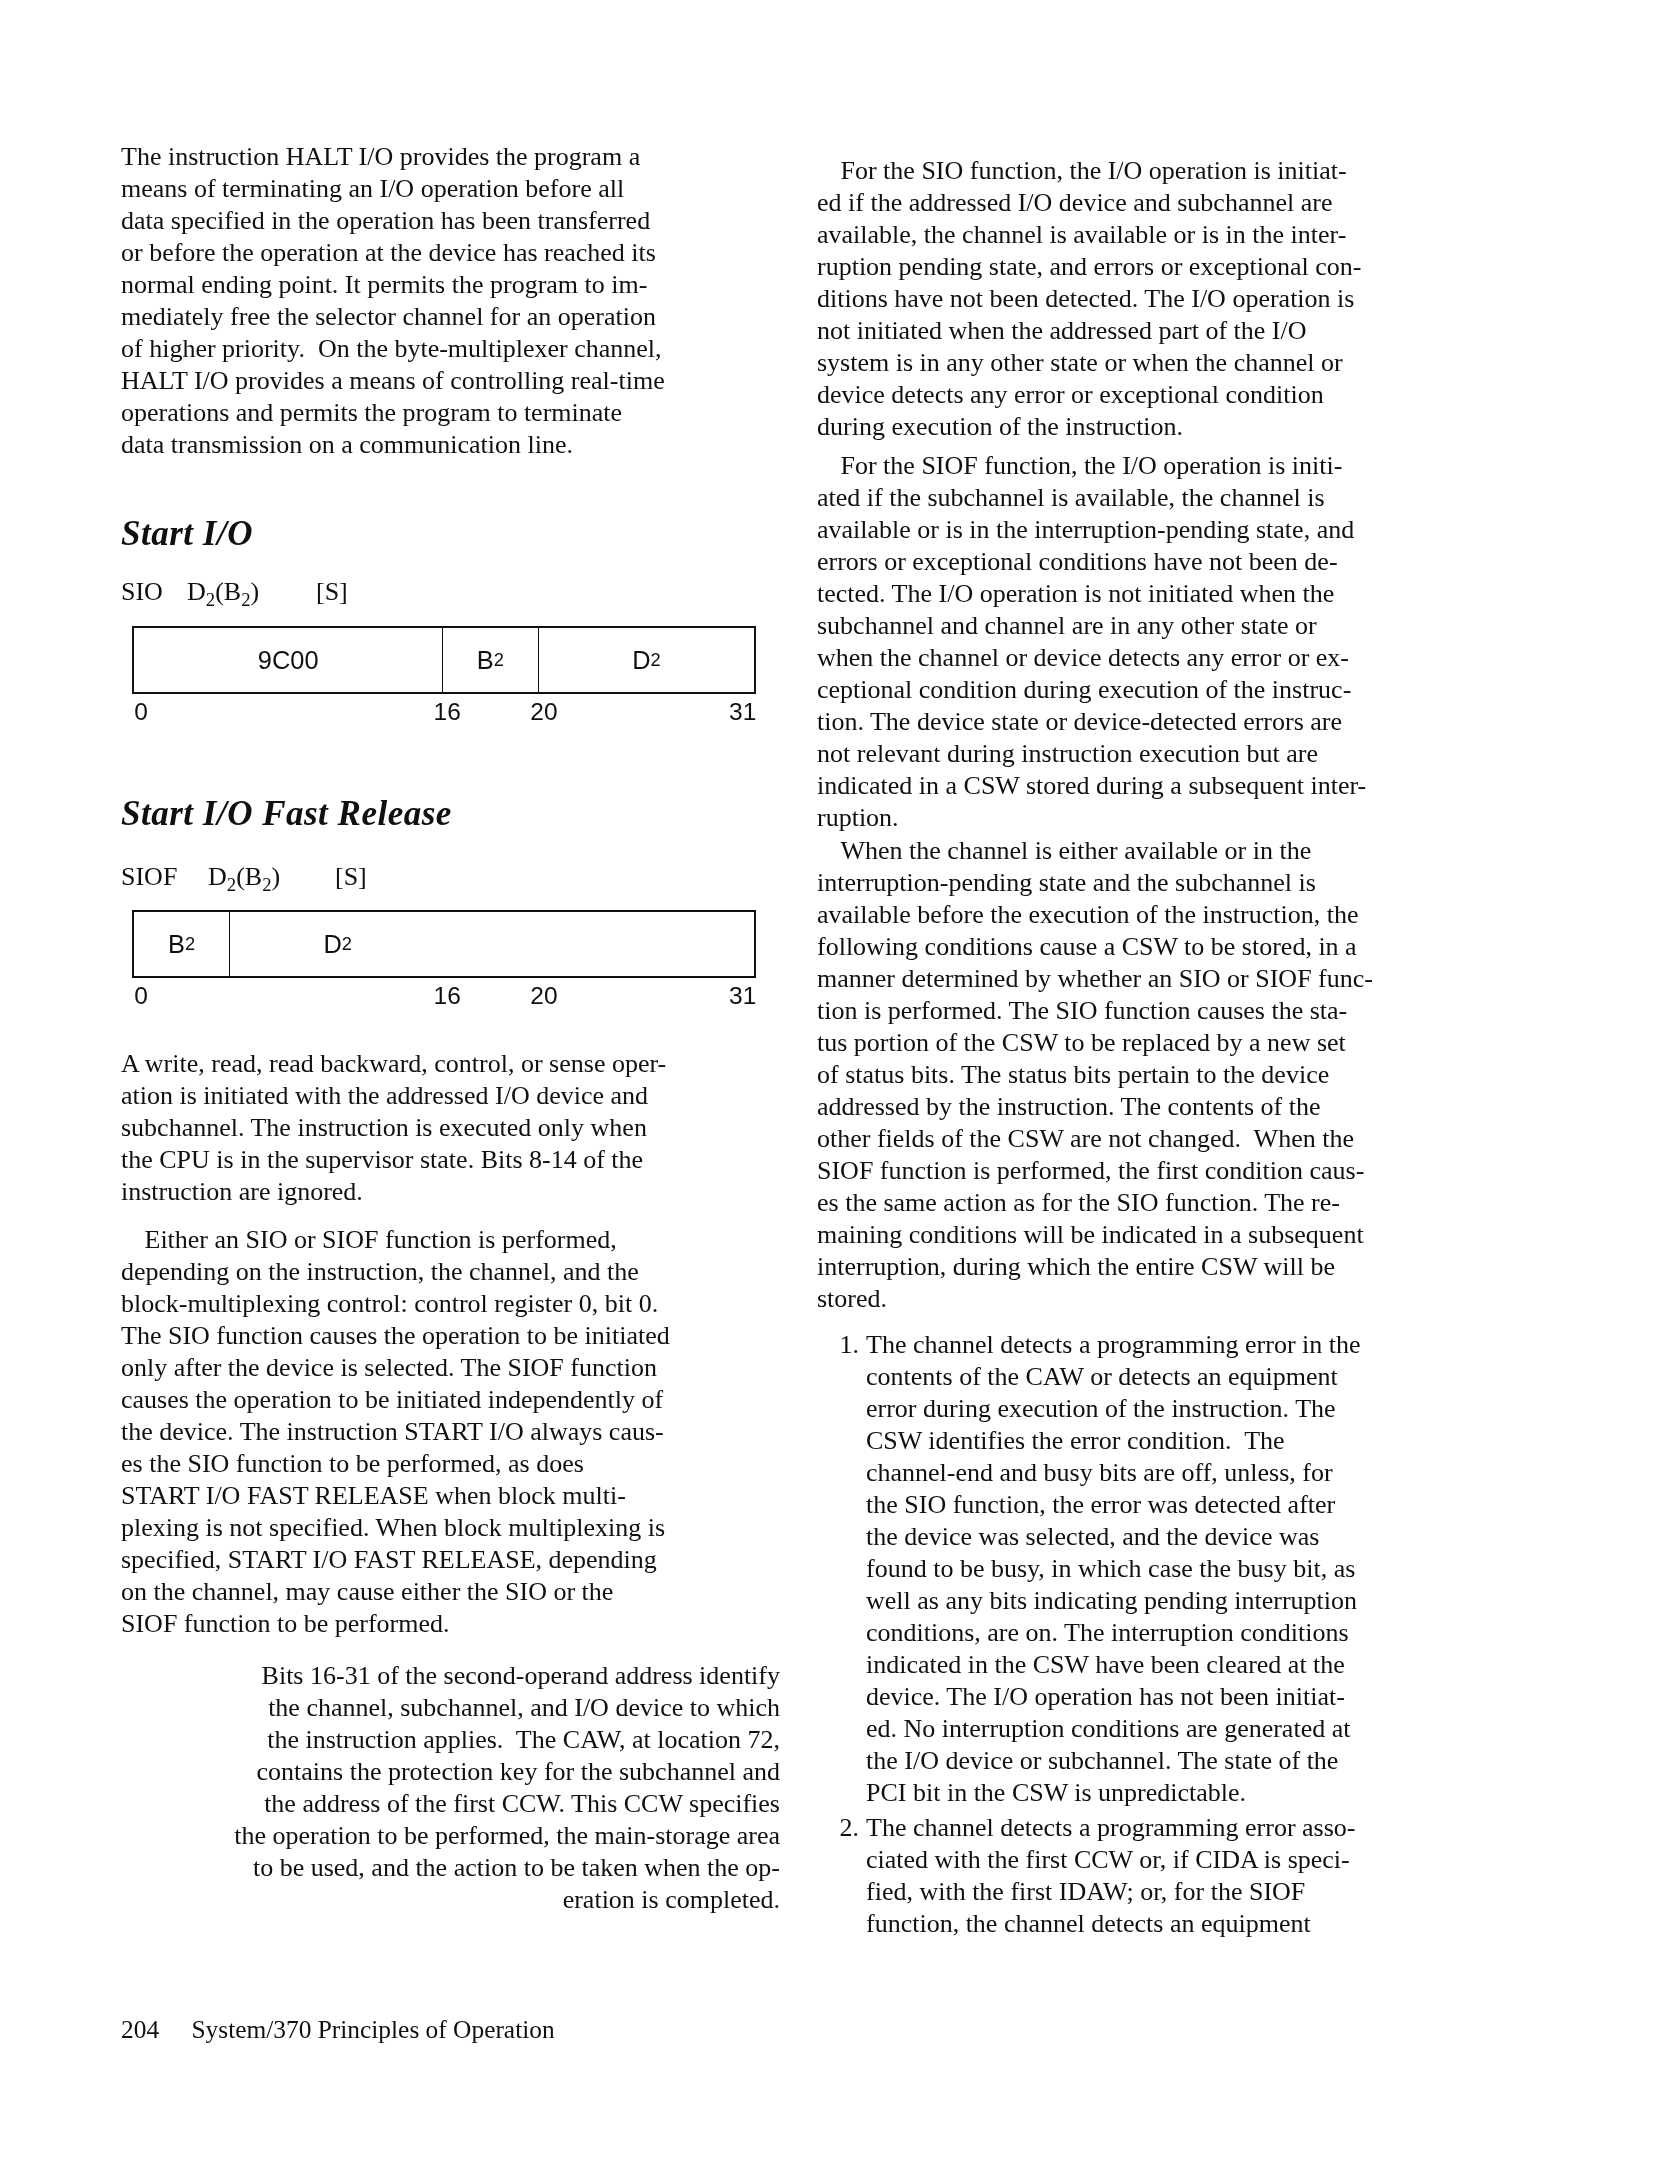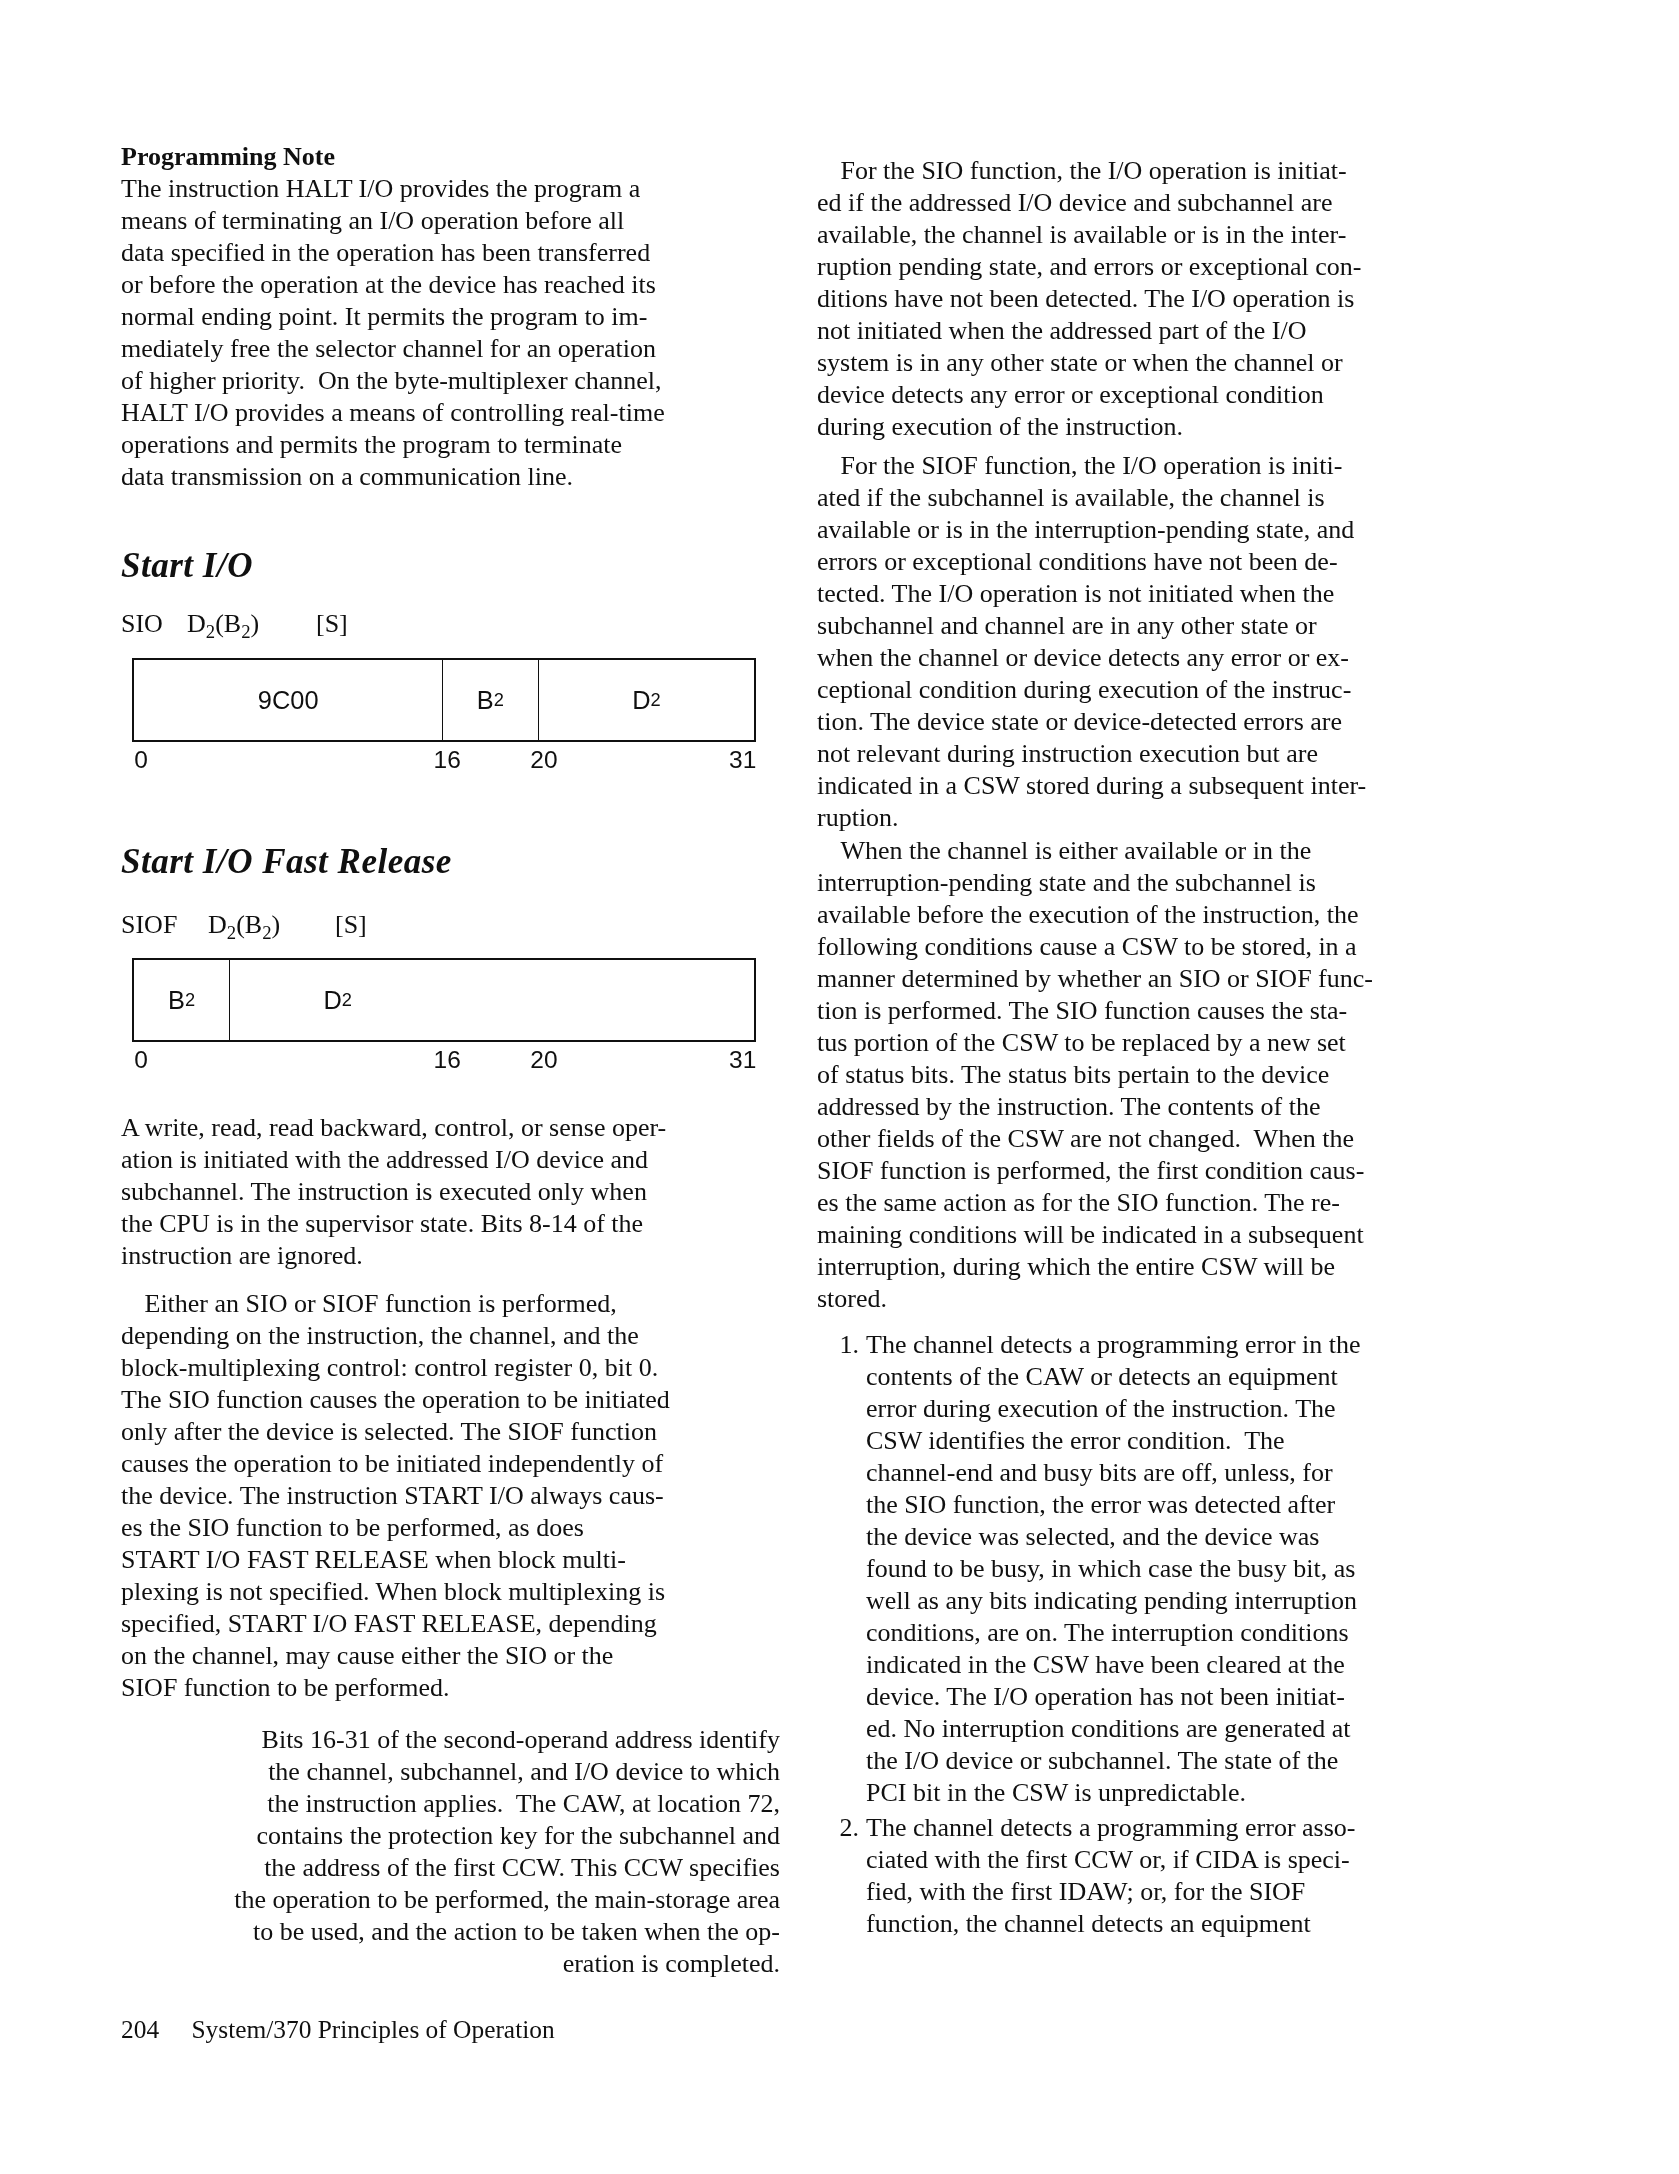--- a/index.html
+++ b/index.html
@@ -20,21 +20,21 @@
   .stmt.sio{margin-top:21px;text-align:center;}
   .stmt.sio .op{left:66px}
   .stmt.sio .fl{left:195px}
   .stmt.siof{margin-top:25.4px;}
   .stmt.siof .op{left:87px}
   .stmt.siof .fl{left:214px}
   sub{font-size:0.72em;line-height:0;}
   .diagram{margin-left:11.3px;width:624px;}
   .diagram.d1{margin-top:12.2px;}
   .diagram.d2{margin-top:11.3px;}
-  .dbox{display:flex;height:84px;border:2.8px solid #101010;box-sizing:border-box;}
+  .dbox{display:flex;height:68px;border:2.8px solid #101010;box-sizing:border-box;}
   .dcell{display:flex;align-items:center;justify-content:center;
          font-family:"Liberation Sans",sans-serif;font-size:25.4px;box-sizing:border-box;}
   .dcell.c1{width:49.8%;border-right:1.9px solid #101010;}
   .dcell.c2{width:15.4%;border-right:1.9px solid #101010;}
   .dcell.c3{width:34.8%;}
   .dticks{position:relative;height:32px;font-family:"Liberation Sans",sans-serif;font-size:24.5px;}
   .dticks .t0{position:absolute;left:1.9px;top:1.9px;}
   .dticks .t16{position:absolute;left:49.8%;top:1.9px;transform:translateX(-35%);}
   .dticks .t20{position:absolute;left:65.1%;top:1.9px;transform:translateX(-30%);}
   .dticks .t31{position:absolute;right:0;top:1.9px;}
@@ -50,21 +50,20 @@
   .footer{position:absolute;left:121px;top:2015px;font-family:"Liberation Serif",serif;font-size:25.4px;}
   .footer .pgnum{margin-right:26px;}
 </style>
 </head>
 <body>
 
 <div class="page">
 
   <div class="col col-left">
 
-    <div class="pn-heading">Programming Note</div>
     <div class="lines">The instruction HALT I/O provides the program a
 means of terminating an I/O operation before all
 data specified in the operation has been transferred
 or before the operation at the device has reached its
 normal ending point. It permits the program to im-
 mediately free the selector channel for an operation
 of higher priority.  On the byte-multiplexer channel,
 HALT I/O provides a means of controlling real-time
 operations and permits the program to terminate
 data transmission on a communication line.</div>

